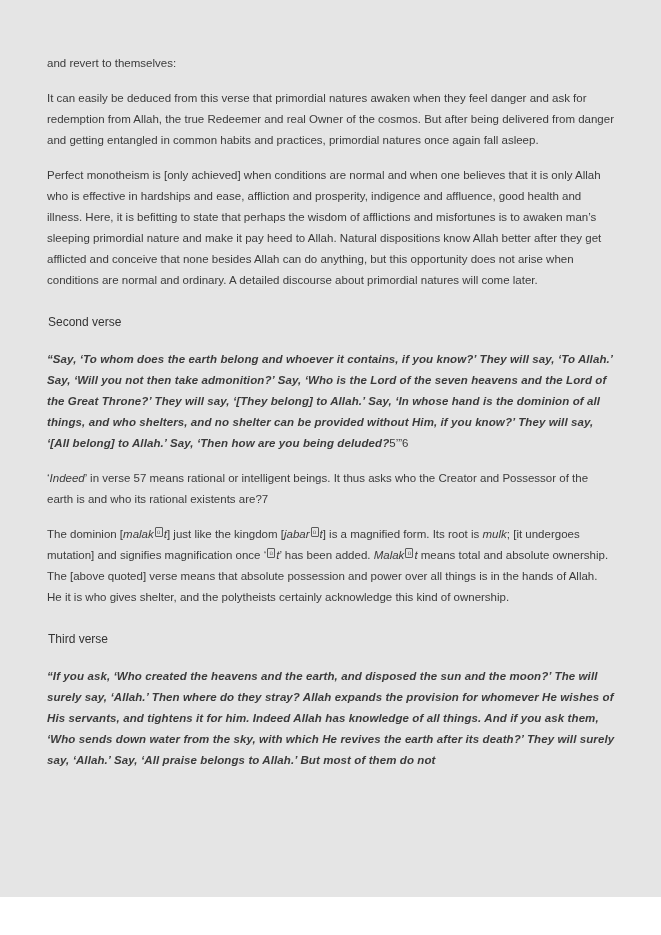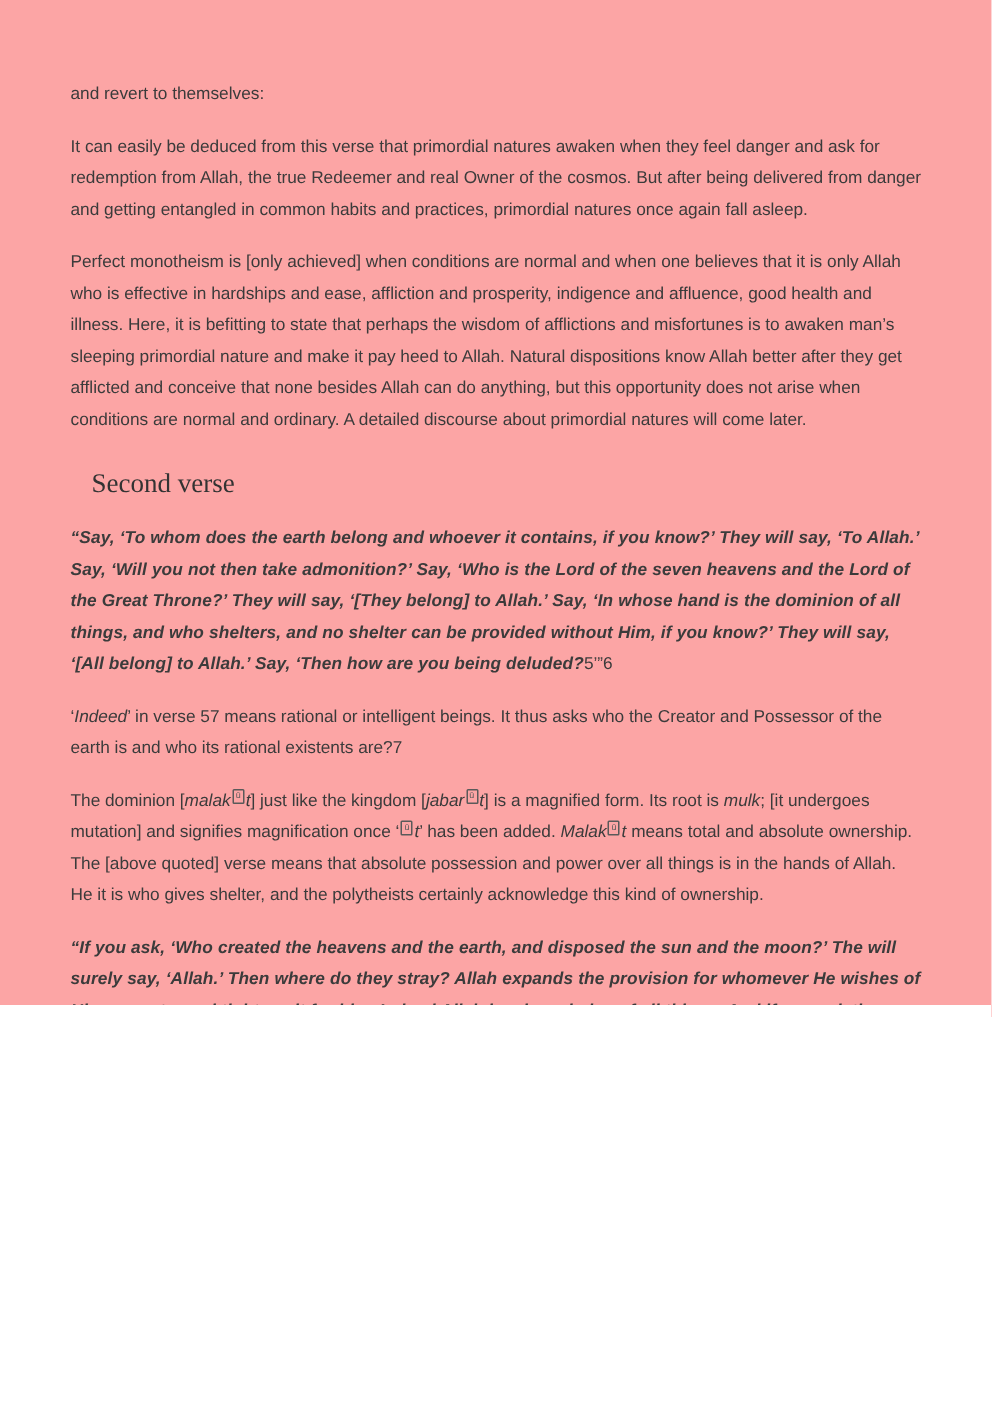--- a/index.html
+++ b/index.html
@@ -4,40 +4,39 @@
 <style>
   html, body {
     margin: 0;
     padding: 0;
     background: #ffffff;
   }
   .page {
     position: relative;
     box-sizing: border-box;
     width: 661px;
-    height: 670px;
-    background: #fca5a5;
+    height: 897px;
+    background: #e5e5e5;
     padding: 53px 46px 0 47px;
     font-family: "Liberation Sans", sans-serif;
     font-size: 11.5px;
     line-height: 21px;
     color: #3b3b3b;
     overflow: hidden;
     text-align: left;
   }
   .doc-content p {
     margin: 0 0 14px 0;
   }
   .doc-content h2.heading {
-    font-size: 18px;
+    font-size: 12px;
     line-height: 20px;
     font-weight: 700;
     color: #333333;
-    margin: 21px 0 17px 14px;
-    font-family: Liberation Serif, serif;
+    margin: 21px 0 17px 1px;
   }
   .seg-n  { font-style: normal; font-weight: 400; }
   .seg-i  { font-style: italic; font-weight: 400; }
   .seg-bi { font-style: italic; font-weight: 700; letter-spacing: 0.1px; }
   .seg-fn { font-style: normal; font-weight: 400; }
   .quote .seg-fn, .quote .seg-n { font-weight: 400; font-style: normal; }
   .tofu {
     display: inline-block;
     box-sizing: border-box;
     width: 8px;
@@ -62,15 +61,16 @@
 
 <div class="page">
   <div class="doc-content">
       <p class="para"><span class="seg-n">and revert to themselves:</span></p>
       <p class="para"><span class="seg-n">It can easily be deduced from this verse that primordial natures awaken when they feel danger and ask for redemption from Allah, the true Redeemer and real Owner of the cosmos. But after being delivered from danger and getting entangled in common habits and practices, primordial natures once again fall asleep.</span></p>
       <p class="para"><span class="seg-n">Perfect monotheism is [only achieved] when conditions are normal and when one believes that it is only Allah who is effective in hardships and ease, affliction and prosperity, indigence and affluence, good health and illness. Here, it is befitting to state that perhaps the wisdom of afflictions and misfortunes is to awaken man’s sleeping primordial nature and make it pay heed to Allah. Natural dispositions know Allah better after they get afflicted and conceive that none besides Allah can do anything, but this opportunity does not arise when conditions are normal and ordinary. A detailed discourse about primordial natures will come later.</span></p>
       <h2 class="heading"><span class="seg-n">Second verse</span></h2>
       <p class="quote"><span class="seg-bi">“Say, ‘To whom does the earth belong and whoever it contains, if you know?’ They will say, ‘To Allah.’ Say, ‘Will you not then take admonition?’ Say, ‘Who is the Lord of the seven heavens and the Lord of the Great Throne?’ They will say, ‘[They belong] to Allah.’ Say, ‘In whose hand is the dominion of all things, and who shelters, and no shelter can be provided without Him, if you know?’ They will say, ‘[All belong] to Allah.’ Say, ‘Then how are you being deluded?</span><span class="seg-fn">5</span><span class="seg-fn">’”</span><span class="seg-fn">6</span></p>
       <p class="para"><span class="seg-n">‘</span><span class="seg-i">Indeed</span><span class="seg-n">’ in verse 57 means rational or intelligent beings. It thus asks who the Creator and Possessor of the earth is and who its rational existents are?</span><span class="seg-fn">7</span></p>
       <p class="para"><span class="seg-n">The dominion [</span><span class="seg-i">malak</span><span class="tofu">ū</span><span class="seg-i">t</span><span class="seg-n">] just like the kingdom [</span><span class="seg-i">jabar</span><span class="tofu">ū</span><span class="seg-i">t</span><span class="seg-n">] is a magnified form. Its root is </span><span class="seg-i">mulk</span><span class="seg-n">; [it undergoes mutation] and signifies magnification once ‘</span><span class="tofu">ū</span><span class="seg-i">t</span><span class="seg-n">’ has been added. </span><span class="seg-i">Malak</span><span class="tofu">ū</span><span class="seg-i">t</span><span class="seg-n"> means total and absolute ownership. The [above quoted] verse means that absolute possession and power over all things is in the hands of Allah. He it is who gives shelter, and the polytheists certainly acknowledge this kind of ownership.</span></p>
+      <h2 class="heading"><span class="seg-n">Third verse</span></h2>
       <p class="quote"><span class="seg-bi">“If you ask, ‘Who created the heavens and the earth, and disposed the sun and the moon?’ The will surely say, ‘Allah.’ Then where do they stray? Allah expands the provision for whomever He wishes of His servants, and tightens it for him. Indeed Allah has knowledge of all things. And if you ask them, ‘Who sends down water from the sky, with which He revives the earth after its death?’ They will surely say, ‘Allah.’ Say, ‘All praise belongs to Allah.’ But most of them do not</span></p>
     </div>
 </div>
 
 </body></html>

